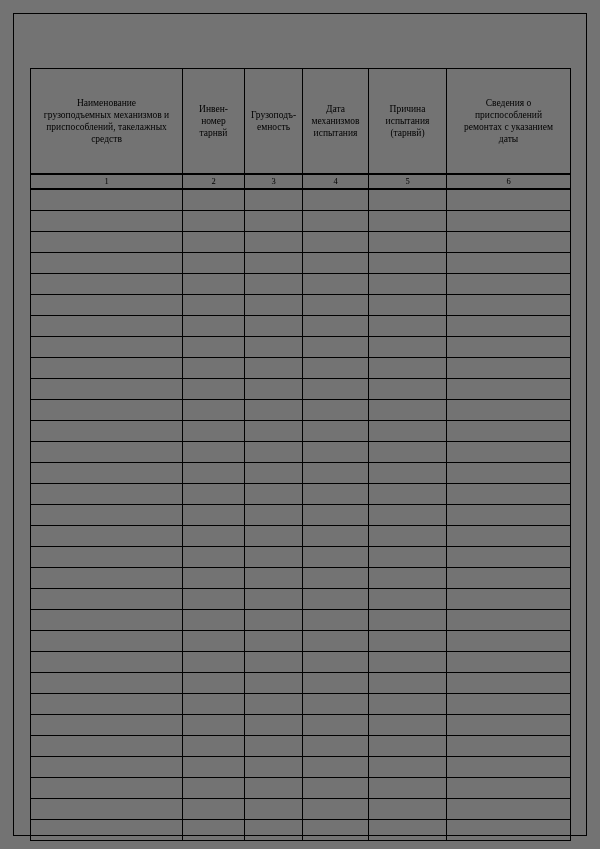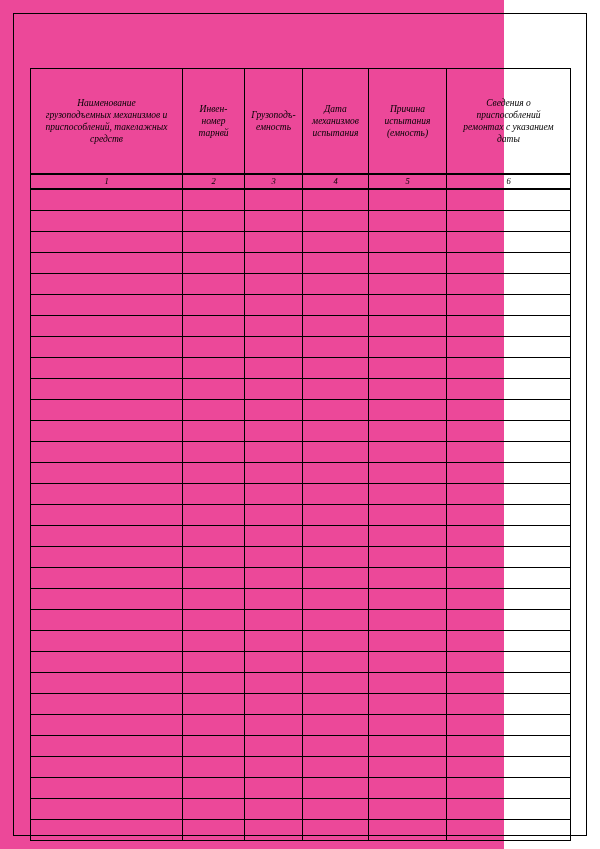--- a/index.html
+++ b/index.html
@@ -9,25 +9,24 @@
   }
   body {
     width: 600px;
     height: 849px;
     font-family: "Liberation Serif", serif;
     color: #000000;
     overflow: hidden;
   }
   .page {
     position: relative;
-    width: 504px;
+    width: 600px;
     height: 849px;
-    background: #ec4899;
+    background: #737373;
     box-sizing: border-box;
-    font-style: italic;
   }
   .page-border {
     position: absolute;
     left: 13px;
     top: 13px;
     width: 574px;
     height: 823px;
     border: 1px solid #000000;
     box-sizing: border-box;
   }
@@ -114,21 +113,21 @@
             <span>емность</span>
           </th>
           <th class="head-cell">
             <span>Дата</span>
             <span>механизмов</span>
             <span>испытания</span>
           </th>
           <th class="head-cell">
             <span>Причина</span>
             <span>испытания</span>
-            <span>(емность)</span>
+            <span>(тарнвй)</span>
           </th>
           <th class="head-cell">
             <span>Сведения о</span>
             <span>приспособлений</span>
             <span>ремонтах с указанием</span>
             <span>даты</span>
           </th>
         </tr>
         <tr class="num-row">
           <td>1</td>

